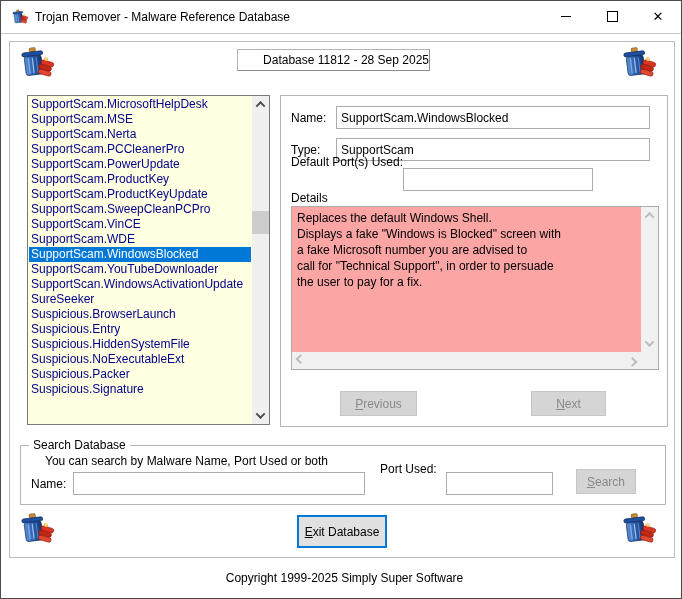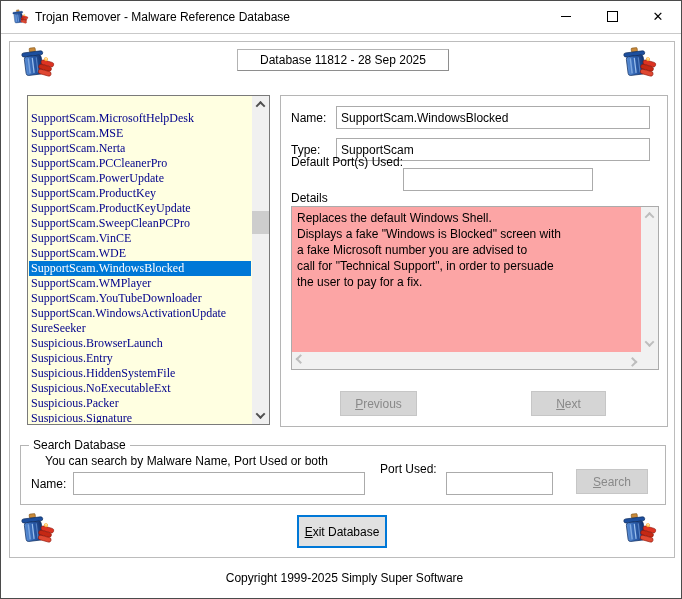--- a/index.html
+++ b/index.html
@@ -20,28 +20,28 @@
 
   
   .main-panel { position:absolute; left:8px; top:40px; width:666px; height:517px; box-sizing:border-box; border:1px solid #bcbcbc; background:#fff; }
   .tr-logo { position:absolute; width:38px; height:34px; }
   .logo-tl { left:8px;  top:4px; }
   .logo-tr { left:610px; top:4px; }
   .logo-bl { left:8px;  top:470px; }
   .logo-br { left:610px; top:470px; }
 
   .db-version-box {
-    position:absolute; left:227px; top:7px; width:212px; height:22px; box-sizing:border-box;
+    position:absolute; left:227px; top:7px; width:193px; height:22px; box-sizing:border-box;
     border:1px solid #b3b3b3; border-right-color:#8e8e8e; border-bottom-color:#8e8e8e;
-    display:flex; align-items:center; justify-content:center; background:#fff;
+    display:flex; align-items:center; justify-content:flex-end; background:#fff;
   }
 
   
   .listbox { position:absolute; left:17px; top:53px; width:243px; height:330px; box-sizing:border-box; border:1px solid #7a7a7a; background:#ffffe1; }
-  .list-items { position:absolute; left:1px; top:1px; bottom:1px; right:18px; overflow:hidden; padding-top:14px;font-family:Liberation Serif, serif; }
+  .list-items { position:absolute; left:1px; top:1px; bottom:1px; right:18px; overflow:hidden; padding-top:0; }
   .list-item { height:15px; line-height:15px; padding-left:2px; color:#00008b; white-space:nowrap; overflow:hidden; font-size:12px; }
   .list-item.selected { background:#0078d7; color:#fff; }
   .scrollbar-v { position:absolute; right:0; top:0; bottom:0; width:17px; background:#f0f0f0; }
   .sb-arrow { position:absolute; left:0; width:17px; height:17px; display:flex; align-items:center; justify-content:center; }
   .sb-thumb { position:absolute; left:0; width:17px; background:#cdcdcd; }
   .chev { width:7px; height:7px; border-left:2px solid #505050; border-top:2px solid #505050; box-sizing:border-box; }
   .chev.up    { transform:rotate(45deg) translate(1px,1px); }
   .chev.down  { transform:rotate(225deg) translate(1px,1px); }
   .chev.left  { transform:rotate(-45deg) translate(1px,-1px); }
   .chev.right { transform:rotate(135deg) translate(1px,-1px); }
@@ -63,21 +63,21 @@
   .btn-text { display:block; }
   .btn-text::first-letter { text-decoration:underline; }
   .btn.disabled { background:#d5d5d5; border:1px solid #c6c6c6; color:#898989; }
   .btn-previous { left:59px; top:295px; width:77px; height:25px; }
   .btn-next { left:250px; top:295px; width:75px; height:25px; }
 
   
   .search-group { position:absolute; left:10px; top:403px; width:646px; height:60px; box-sizing:border-box; border:1px solid #b5b5b5; }
   .search-legend { position:absolute; top:-8px; left:8px; background:#fff; padding:0 4px; white-space:nowrap; }
   .search-hint { position:absolute; left:24px; top:8px; white-space:nowrap; }
-  .btn-search { left:555px; top:23px; width:72px; height:25px; }
+  .btn-search { left:555px; top:23px; width:60px; height:25px; }
 
   
   .btn-exit { left:287px; top:473px; width:90px; height:33px; background:#e1e1e1; border:2px solid #0078d7; color:#000; }
   .copyright { position:absolute; left:7px; right:0; top:570px; text-align:center; }
 </style>
 </head>
 <body>
 
 <svg width="0" height="0" style="position:absolute">
   <defs>
@@ -151,21 +151,20 @@
           <div class="list-item">SupportScam.MSE</div>
           <div class="list-item">SupportScam.Nerta</div>
           <div class="list-item">SupportScam.PCCleanerPro</div>
           <div class="list-item">SupportScam.PowerUpdate</div>
           <div class="list-item">SupportScam.ProductKey</div>
           <div class="list-item">SupportScam.ProductKeyUpdate</div>
           <div class="list-item">SupportScam.SweepCleanPCPro</div>
           <div class="list-item">SupportScam.VinCE</div>
           <div class="list-item">SupportScam.WDE</div>
           <div class="list-item selected">SupportScam.WindowsBlocked</div>
-          <div class="list-item">SupportScam.WMPlayer</div>
           <div class="list-item">SupportScam.YouTubeDownloader</div>
           <div class="list-item">SupportScan.WindowsActivationUpdate</div>
           <div class="list-item">SureSeeker</div>
           <div class="list-item">Suspicious.BrowserLaunch</div>
           <div class="list-item">Suspicious.Entry</div>
           <div class="list-item">Suspicious.HiddenSystemFile</div>
           <div class="list-item">Suspicious.NoExecutableExt</div>
           <div class="list-item">Suspicious.Packer</div>
           <div class="list-item">Suspicious.Signature</div>
         </div>

